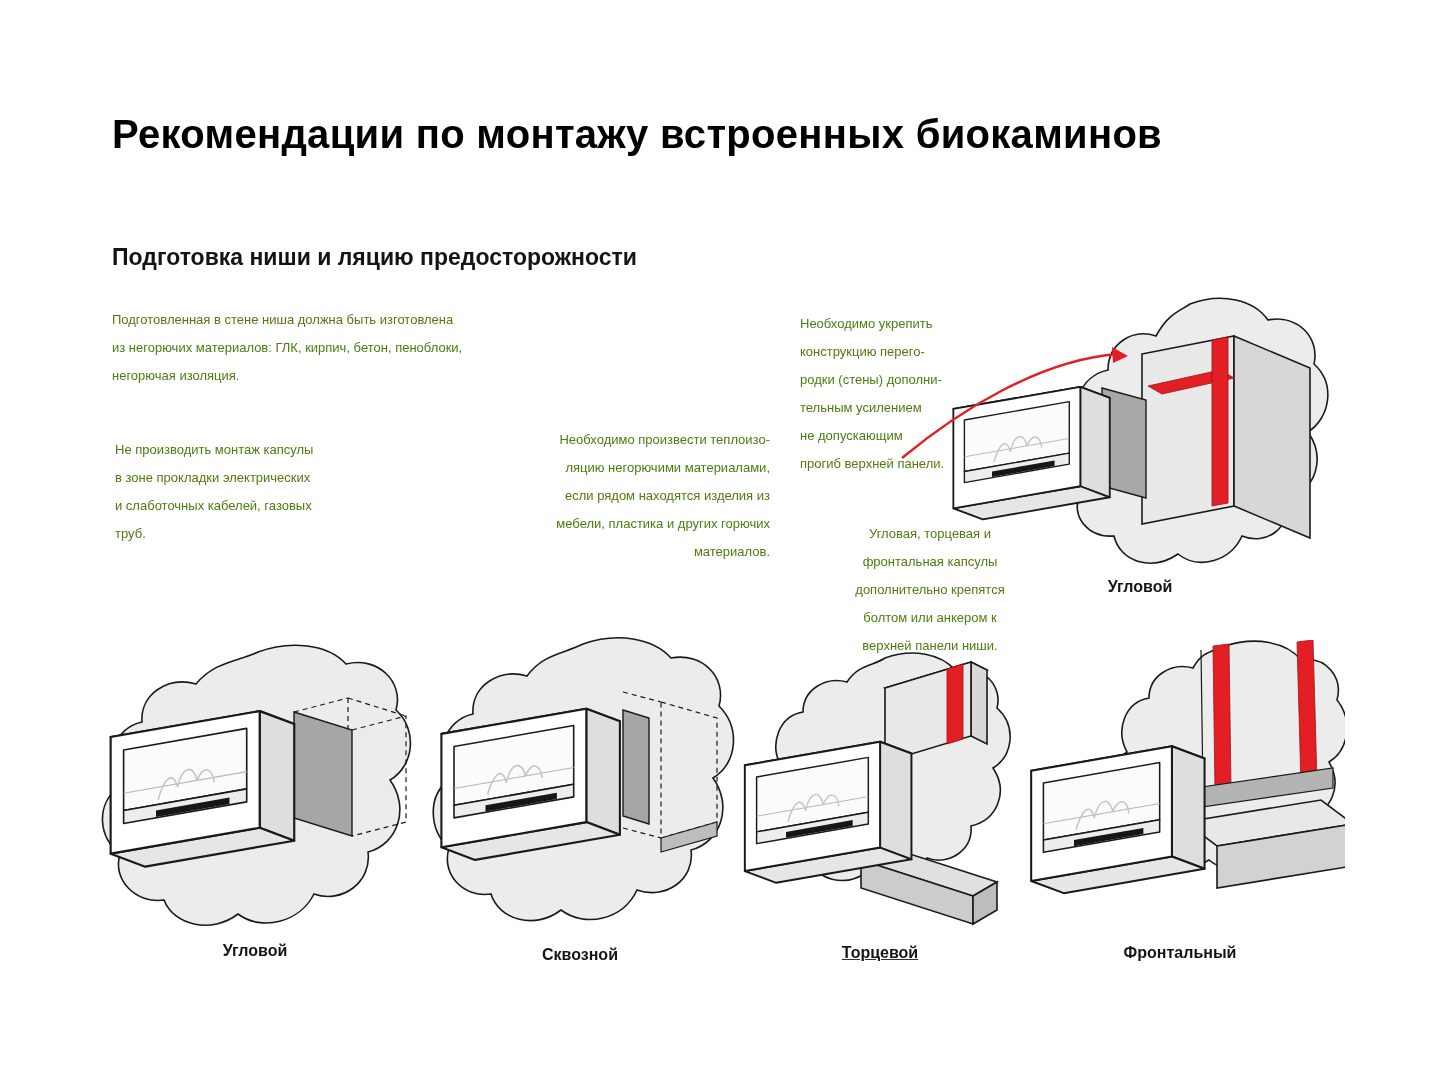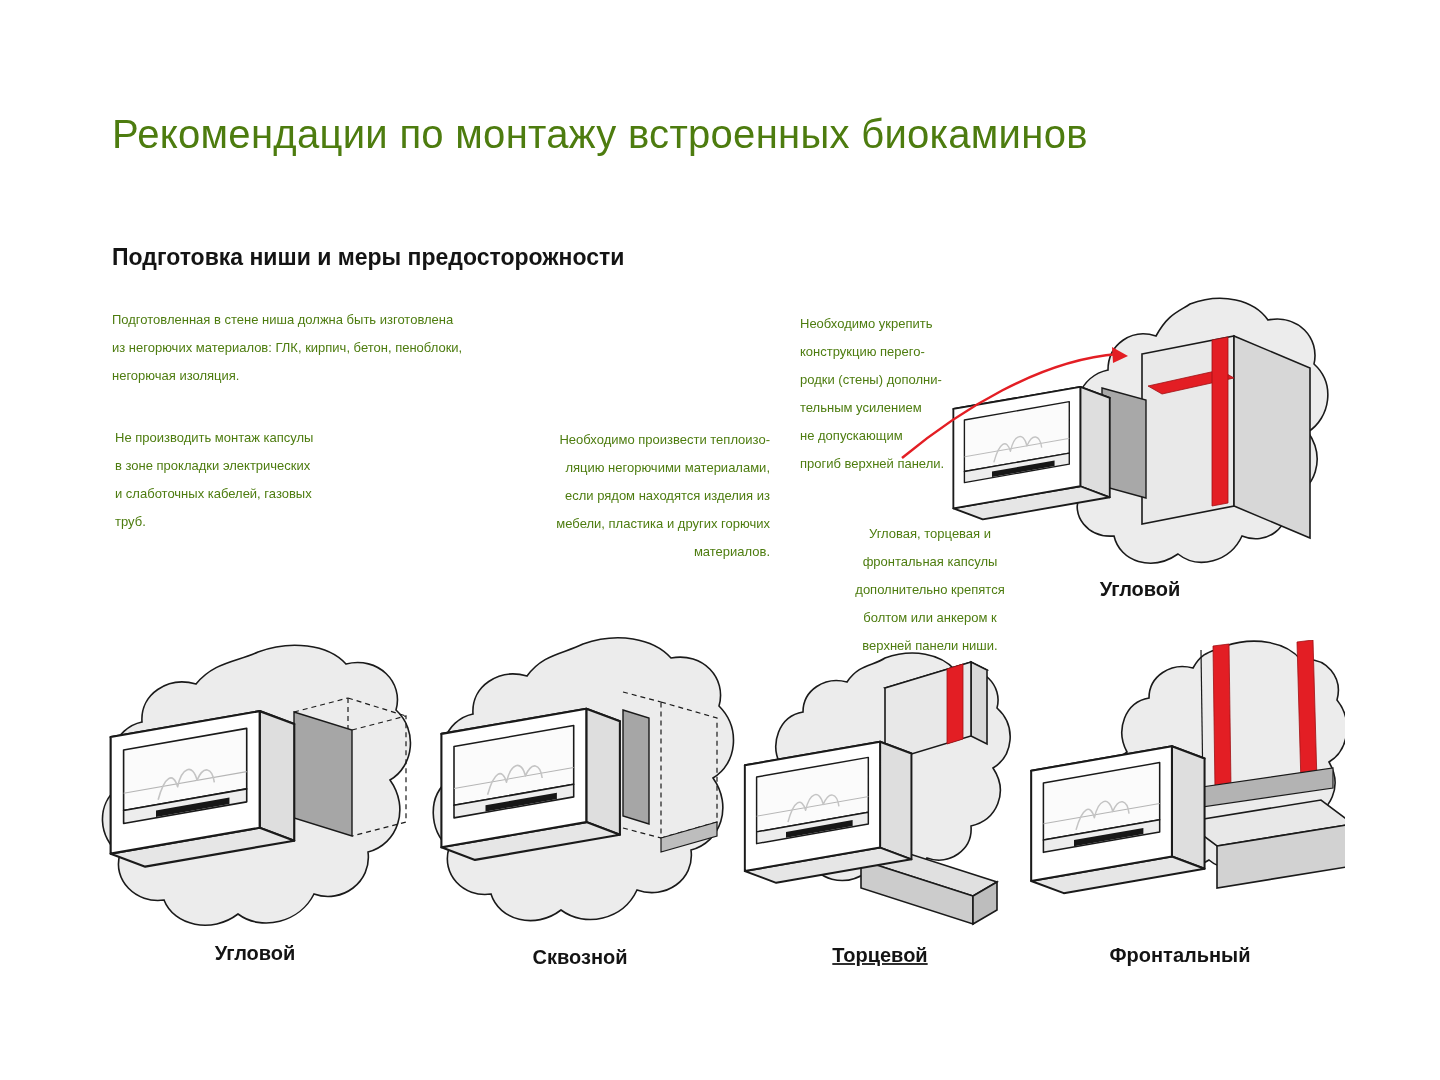--- a/index.html
+++ b/index.html
@@ -6,41 +6,41 @@
   html,body { width:1440px; height:1080px; }
   body {
     background:#ffffff;
     font-family:"Liberation Sans", sans-serif;
     position:relative;
     overflow:hidden;
     color:#2f2f2f;
   }
   .title {
     position:absolute; left:112px; top:112px;
-    font-size:40px; font-weight:400; color:#4d7c0f; letter-spacing:0.3px;
+    font-size:40px; font-weight:700; color:#000000; letter-spacing:0.3px;
   }
   .section-heading {
     position:absolute; left:112px; top:244px;
     font-size:23px; font-weight:700; color:#141414;
   }
   .para {
     position:absolute;
     font-size:13px; line-height:28px; color:#4d7c0f;
     white-space:pre-line;
   }
   #para-intro        { left:112px; top:306px; width:620px; }
-  #para-electrical   { left:115px; top:424px; width:330px; }
+  #para-electrical   { left:115px; top:436px; width:330px; }
   #para-insulation   { left:430px; top:426px; width:340px;text-align:right; }
   #para-reinforcement{ left:800px; top:310px; width:250px; }
   #para-fastening    { left:800px; top:520px; width:260px;text-align:center; }
 
   figure.figure { position:absolute; text-align:center; }
   figure.figure svg { display:block; }
   figure.figure figcaption {
-    font-size:20px; font-weight:700; color:#141414; margin-top:4px;
+    font-size:16px; font-weight:700; color:#141414; margin-top:4px;
   }
   #figure-corner figcaption {
     position:absolute; left:170px; top:288px; width:160px; margin:0;
   }
   #figure-cabinet { left:90px;   top:638px; width:330px; }
   #figure-through { left:425px;  top:632px; width:310px; }
   #figure-end     { left:735px;  top:650px; width:290px;text-decoration:underline; }
   #figure-frontal { left:1015px; top:640px; width:330px; }
   #figure-corner  { left:890px;  top:290px; width:460px; }
 </style>
@@ -59,21 +59,21 @@
       <path d="M52,96 C58,74 66,70 70,84 C74,66 84,62 88,78 C94,64 102,66 104,80" fill="none" stroke="#c4c4c4" stroke-width="1.5"></path>
       <polygon points="20,106 134,86 134,98 20,118" fill="#ededed" stroke="#1a1a1a" stroke-width="1.5"></polygon>
       <polygon points="50,106 118,94 118,100 50,112" fill="#161616"></polygon>
     </g>
   </defs>
 </svg>
 
 <div class="page">
 
   <h1 class="title">Рекомендации по монтажу встроенных биокаминов</h1>
-  <h2 class="section-heading">Подготовка ниши и меры предосторожности</h2>
+  <h2 class="section-heading">Подготовка ниши и ляцию предосторожности</h2>
 
   <p class="para" id="para-intro">Подготовленная в стене ниша должна быть изготовлена
 из негорючих материалов: ГЛК, кирпич, бетон, пеноблоки,
 негорючая изоляция.</p>
   <p class="para" id="para-electrical">Не производить монтаж капсулы
 в зоне прокладки электрических
 и слаботочных кабелей, газовых
 труб.</p>
   <p class="para" id="para-insulation">Необходимо произвести теплоизо-
 ляцию негорючими материалами,

